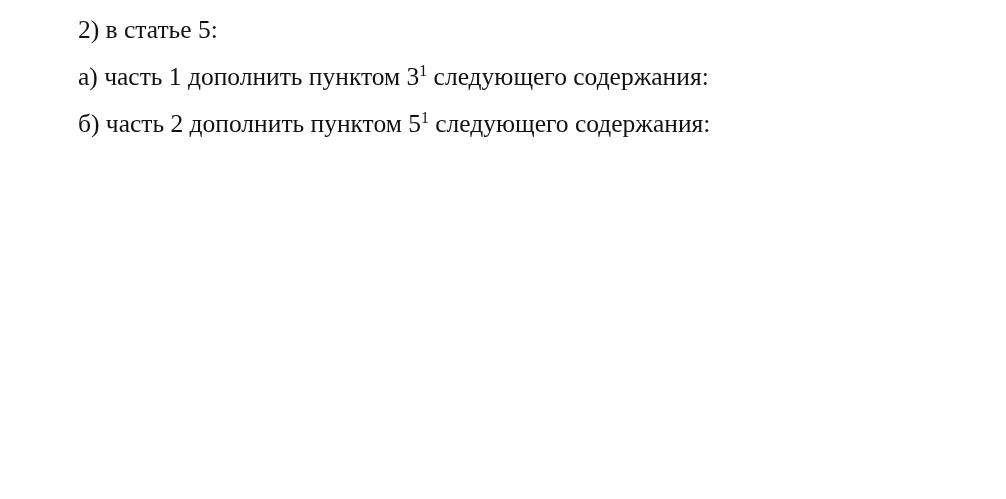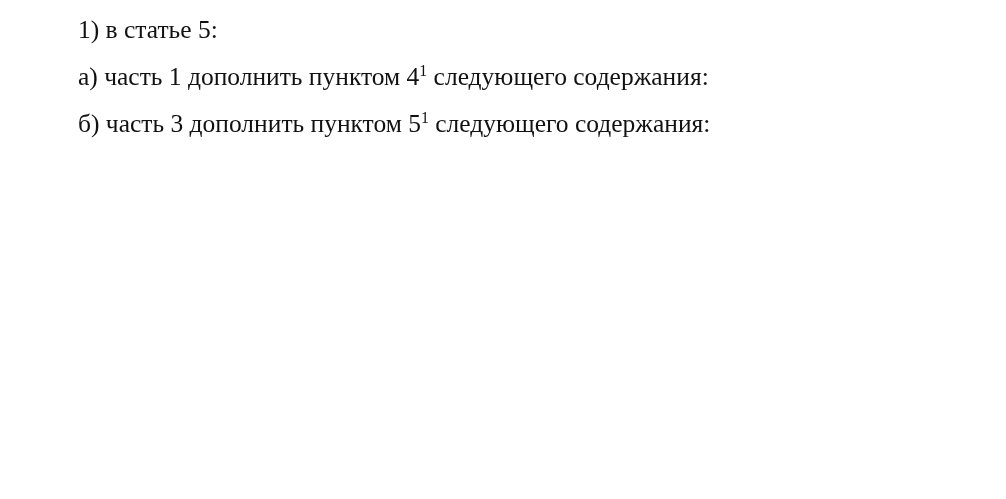--- a/index.html
+++ b/index.html
@@ -44,28 +44,28 @@
     line-height: 0;
   }
 </style>
 </head>
 <body>
 
 <div class="page">
   <div class="doc-body">
 
     <p class="para indent last-line">
-      <span>1) в статье 5:</span>
+      <span>2) в статье 5:</span>
     </p>
 
     <p class="para indent last-line">
-      <span>а) часть 1 дополнить пунктом 4</span><sup>1</sup><span> следующего содержания:</span>
+      <span>а) часть 1 дополнить пунктом 3</span><sup>1</sup><span> следующего содержания:</span>
     </p>
 
 
     <p class="para indent last-line">
-      <span>б) часть 3 дополнить пунктом 5</span><sup>1</sup><span> следующего содержания:</span>
+      <span>б) часть 2 дополнить пунктом 5</span><sup>1</sup><span> следующего содержания:</span>
     </p>
 
 
 
   </div>
 </div>
 
 </body></html>

